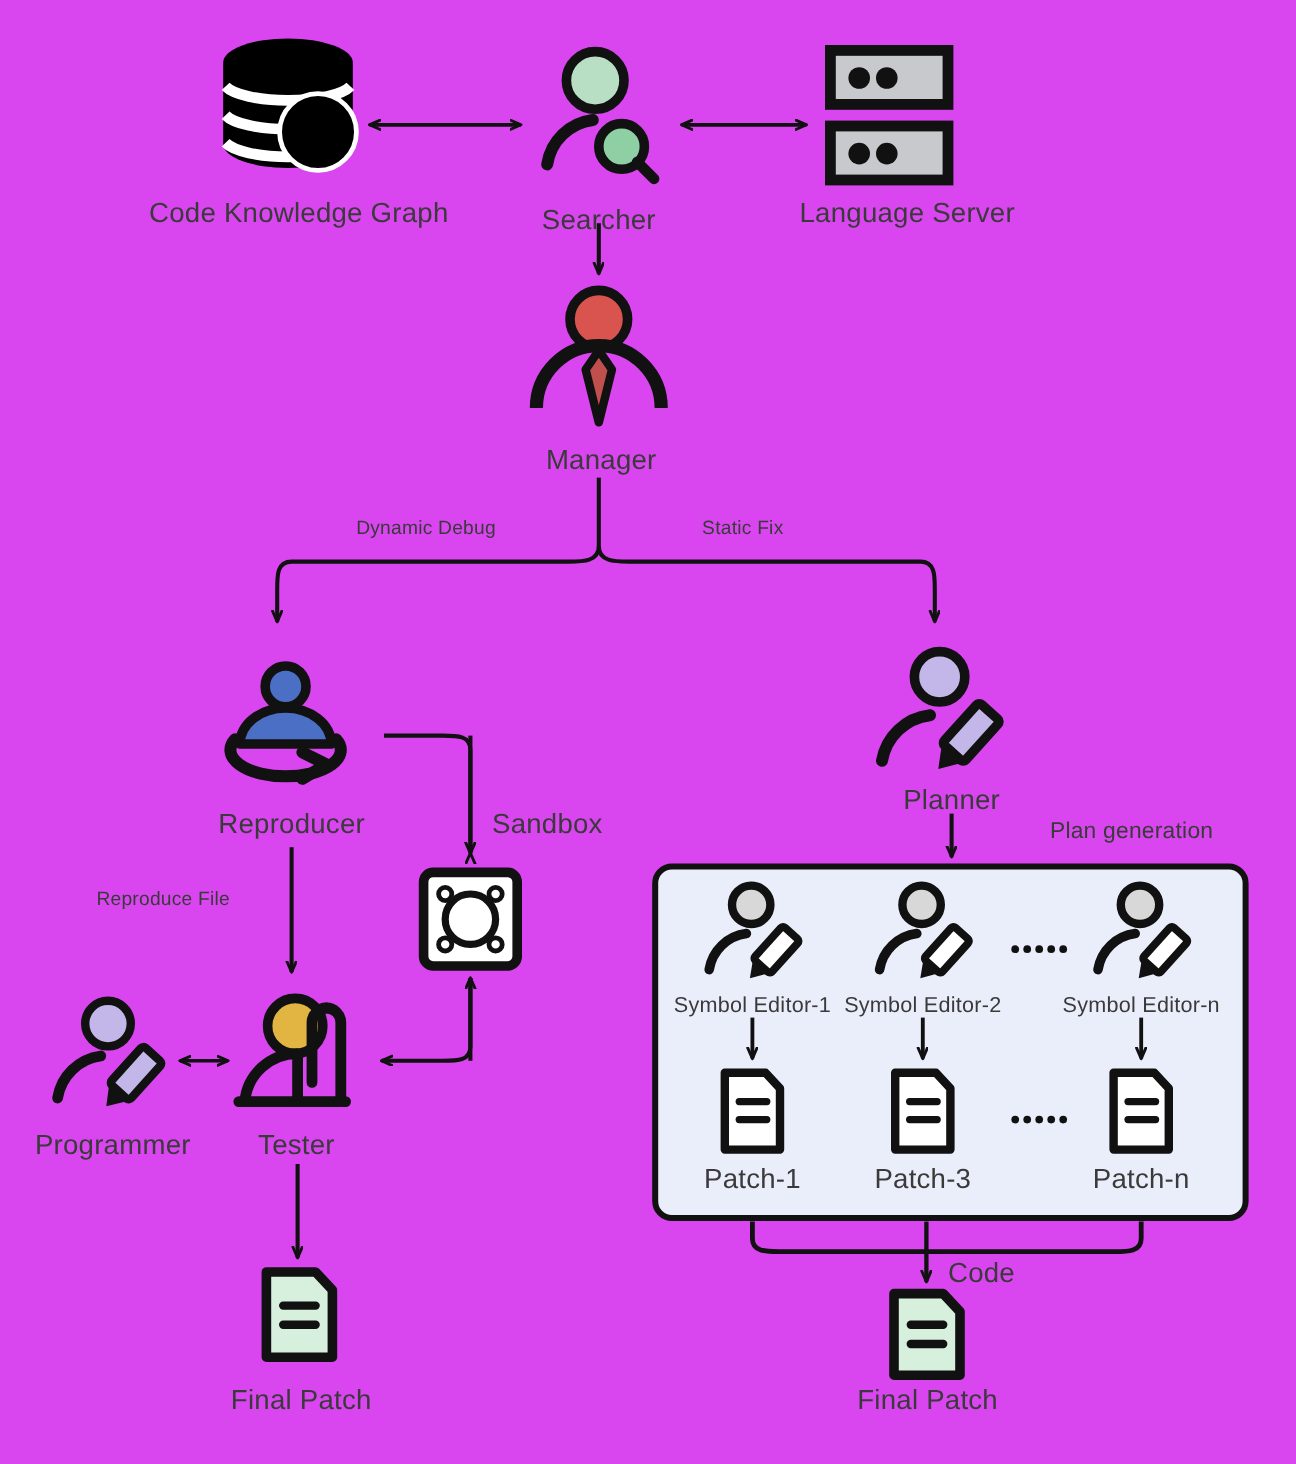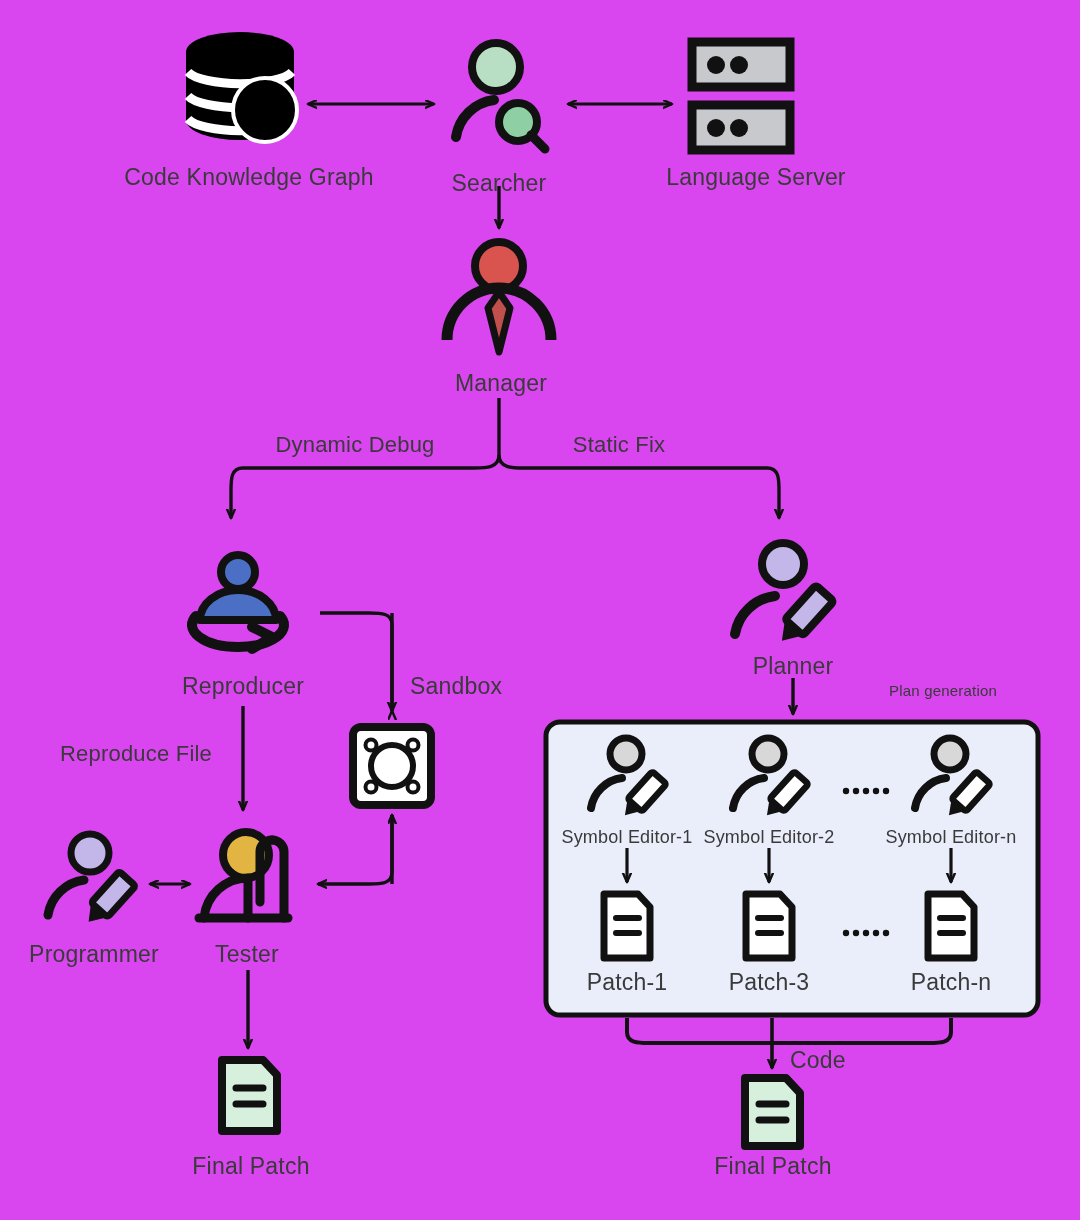--- a/index.html
+++ b/index.html
@@ -25,23 +25,23 @@
   .lbl {
     position: absolute;
     color: #3a3a3a;
     font-family: "Liberation Sans", sans-serif;
     white-space: nowrap;
     transform: translateX(-50%);
     text-align: center;
     letter-spacing: .2px;
   }
   .lbl-node { font-size: 23px; }
-  .lbl-edge { font-size: 22px; }
+  .lbl-edge { font-size: 16px; }
   .lbl-small { font-size: 18px; }
-  .lbl-box   { font-size: 15px; }
+  .lbl-box   { font-size: 19px; }
   .lbl-left  { transform: none; }
 </style>
 </head>
 <body>
 
 <div id="canvas">
 
   <svg id="svgroot" viewBox="0 0 1080 1220">
     <defs>
       <marker id="ah" markerWidth="12" markerHeight="12" refX="9.4" refY="4.5" orient="auto" markerUnits="userSpaceOnUse">

